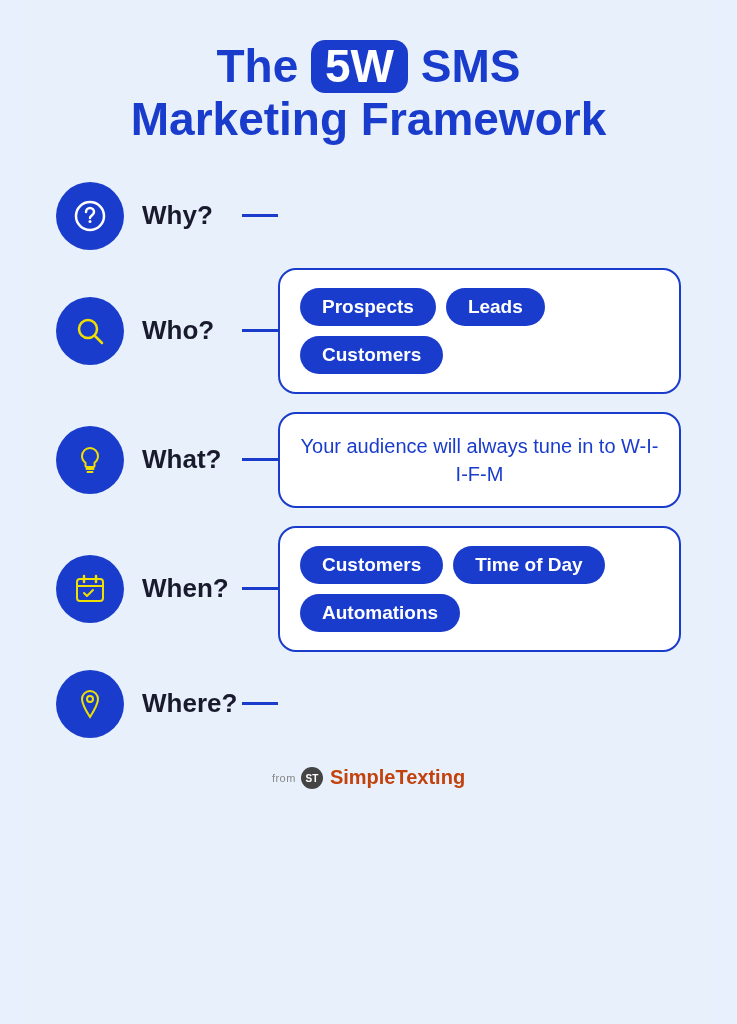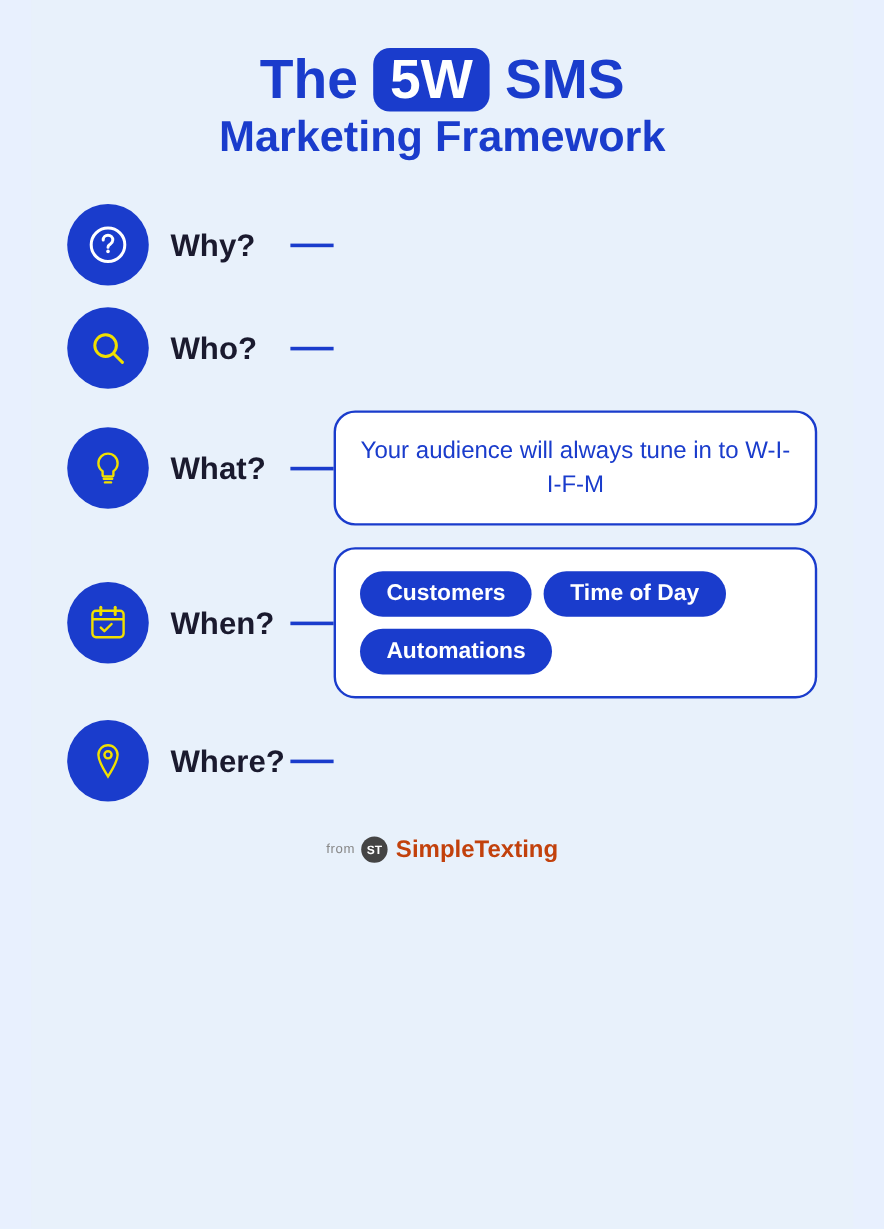--- a/index.html
+++ b/index.html
@@ -30,21 +30,21 @@
       line-height: 1.15;
     }
 
     .title-line1 {
       font-size: 46px;
       font-weight: 900;
       color: #1a3ccc;
     }
 
     .title-line2 {
-      font-size: 36px;
+      font-size: 46px;
       font-weight: 900;
       color: #1a3ccc;
     }
 
     .badge-5w {
       display: inline-block;
       background-color: #1a3ccc;
       color: #fff;
       border-radius: 14px;
       padding: 0 14px;
@@ -193,20 +193,25 @@
     <div class="row">
       <div class="icon-circle blue-fill">
 
         <svg class="icon-svg" viewBox="0 0 36 36" fill="none">
           <circle cx="16" cy="16" r="9" stroke="#f0e000" stroke-width="2.5" fill="none"></circle>
           <line x1="23" y1="23" x2="30" y2="30" stroke="#f0e000" stroke-width="2.5" stroke-linecap="round"></line>
         </svg>
       </div>
       <span class="row-label">Who?</span>
       <div class="connector-line"></div>
+      <div class="content-box">
+        <span class="pill">Prospects</span>
+        <span class="pill">Leads</span>
+        <span class="pill">Customers</span>
+      </div>
     </div>
 
     <div class="row">
       <div class="icon-circle blue-fill">
 
         <svg class="icon-svg" viewBox="0 0 36 36" fill="none">
           <path d="M18 6c-4.4 0-8 3.6-8 8 0 2.8 1.4 5.2 3.5 6.7V24a1 1 0 001 1h7a1 1 0 001-1v-3.3C24.6 19.2 26 16.8 26 14c0-4.4-3.6-8-8-8z" stroke="#f0e000" stroke-width="2" fill="none" stroke-linejoin="round"></path>
           <line x1="14.5" y1="27" x2="21.5" y2="27" stroke="#f0e000" stroke-width="2" stroke-linecap="round"></line>
           <line x1="15.5" y1="30" x2="20.5" y2="30" stroke="#f0e000" stroke-width="2" stroke-linecap="round"></line>
         </svg>

